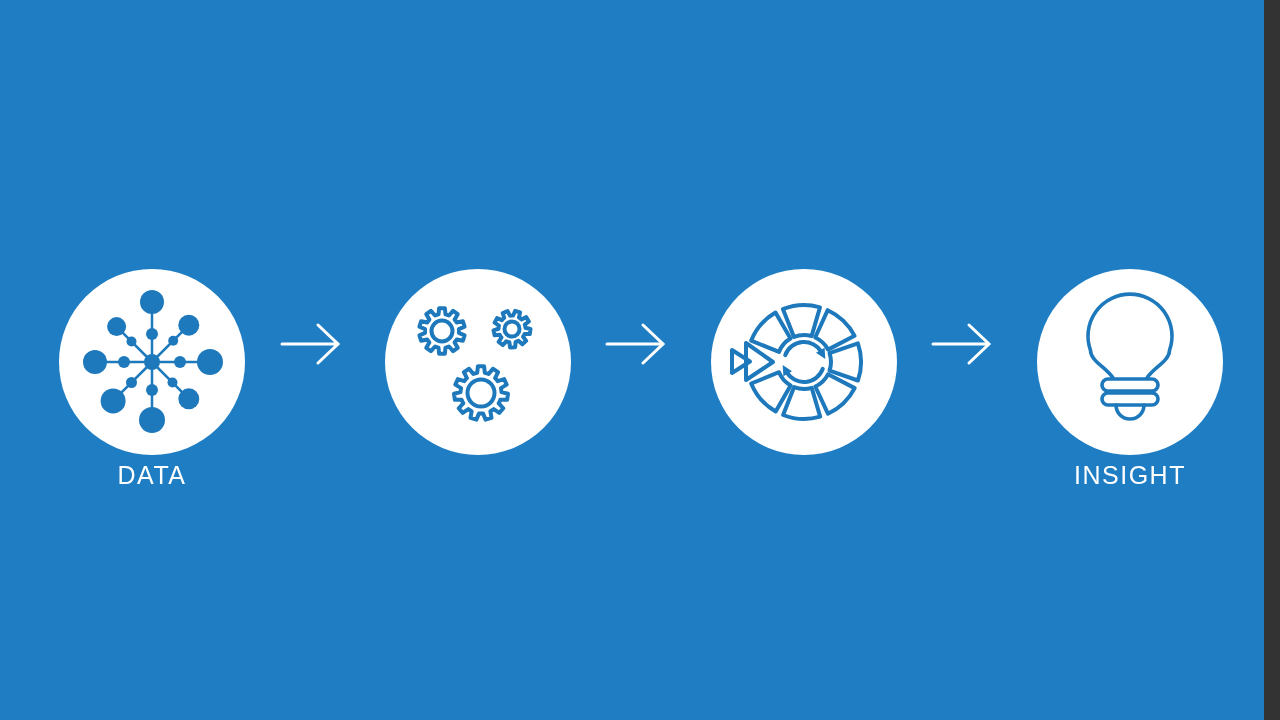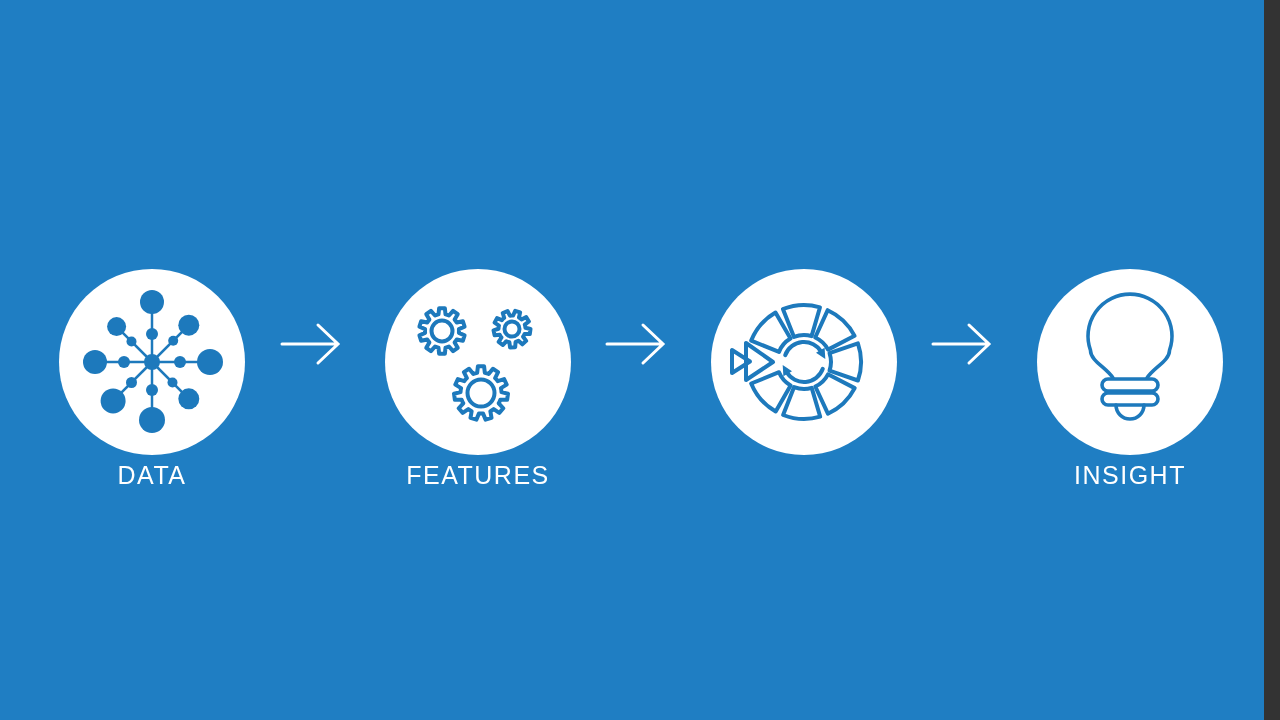--- a/index.html
+++ b/index.html
@@ -80,21 +80,20 @@
       <g class="icon-stroke" stroke-width="4">
         <path transform="translate(-36,-31)" d="M -3.50 -16.64 L -2.88 -22.82 L 2.88 -22.82 L 3.50 -16.64 A 17 17 0 0 1 6.95 -15.52 L 11.08 -20.16 L 15.74 -16.77 L 12.61 -11.40 A 17 17 0 0 1 14.74 -8.47 L 20.81 -9.79 L 22.59 -4.31 L 16.90 -1.81 A 17 17 0 0 1 16.90 1.81 L 22.59 4.31 L 20.81 9.79 L 14.74 8.47 A 17 17 0 0 1 12.61 11.40 L 15.74 16.77 L 11.08 20.16 L 6.95 15.52 A 17 17 0 0 1 3.50 16.64 L 2.88 22.82 L -2.88 22.82 L -3.50 16.64 A 17 17 0 0 1 -6.95 15.52 L -11.08 20.16 L -15.74 16.77 L -12.61 11.40 A 17 17 0 0 1 -14.74 8.47 L -20.81 9.79 L -22.59 4.31 L -16.90 1.81 A 17 17 0 0 1 -16.90 -1.81 L -22.59 -4.31 L -20.81 -9.79 L -14.74 -8.47 A 17 17 0 0 1 -12.61 -11.40 L -15.74 -16.77 L -11.08 -20.16 L -6.95 -15.52 A 17 17 0 0 1 -3.50 -16.64 Z"></path>
         <circle cx="-36" cy="-31" r="10.5"></circle>
         <path transform="translate(34,-33)" d="M 1.13 -13.45 L 3.21 -18.22 L 8.11 -16.63 L 6.99 -11.55 A 13.5 13.5 0 0 1 9.51 -9.58 L 14.17 -11.89 L 16.90 -7.52 L 12.78 -4.35 A 13.5 13.5 0 0 1 13.44 -1.22 L 18.50 -0.00 L 17.78 5.10 L 12.59 4.88 A 13.5 13.5 0 0 1 11.09 7.70 L 14.17 11.89 L 10.35 15.34 L 6.50 11.83 A 13.5 13.5 0 0 1 3.54 13.03 L 3.21 18.22 L -1.93 18.40 L -2.62 13.24 A 13.5 13.5 0 0 1 -5.66 12.25 L -9.25 16.02 L -13.31 12.85 L -10.52 8.46 A 13.5 13.5 0 0 1 -12.22 5.75 L -17.38 6.33 L -18.45 1.29 L -13.50 -0.28 A 13.5 13.5 0 0 1 -13.05 -3.45 L -17.38 -6.33 L -14.97 -10.87 L -10.16 -8.89 A 13.5 13.5 0 0 1 -7.78 -11.03 L -9.25 -16.02 L -4.48 -17.95 L -2.07 -13.34 A 13.5 13.5 0 0 1 1.13 -13.45 Z"></path>
         <circle cx="34" cy="-33" r="7.5"></circle>
         <path transform="translate(3,31)" d="M -3.84 -20.14 L -3.08 -26.82 L 3.08 -26.82 L 3.84 -20.14 A 20.5 20.5 0 0 1 7.66 -19.02 L 11.91 -24.23 L 17.09 -20.90 L 14.12 -14.86 A 20.5 20.5 0 0 1 16.72 -11.86 L 23.12 -13.94 L 25.68 -8.34 L 19.91 -4.87 A 20.5 20.5 0 0 1 20.48 -0.94 L 26.99 0.77 L 26.11 6.86 L 19.39 6.67 A 20.5 20.5 0 0 1 17.73 10.28 L 22.29 15.24 L 18.26 19.89 L 12.70 16.09 A 20.5 20.5 0 0 1 9.36 18.24 L 10.51 24.87 L 4.60 26.60 L 1.99 20.40 A 20.5 20.5 0 0 1 -1.99 20.40 L -4.60 26.60 L -10.51 24.87 L -9.36 18.24 A 20.5 20.5 0 0 1 -12.70 16.09 L -18.26 19.89 L -22.29 15.24 L -17.73 10.28 A 20.5 20.5 0 0 1 -19.39 6.67 L -26.11 6.86 L -26.99 0.77 L -20.48 -0.94 A 20.5 20.5 0 0 1 -19.91 -4.87 L -25.68 -8.34 L -23.12 -13.94 L -16.72 -11.86 A 20.5 20.5 0 0 1 -14.12 -14.86 L -17.09 -20.90 L -11.91 -24.23 L -7.66 -19.02 A 20.5 20.5 0 0 1 -3.84 -20.14 Z"></path>
         <circle cx="3" cy="31" r="13.5"></circle>
       </g>
     </svg>
   </div>
-  <div class="stage-label" style="left:315px">FEATURES</div>
 
   <svg class="flow-arrow" style="left:605px" viewBox="0 0 64 44">
     <path d="M 2 22 H 56 M 38 3 L 58 22 L 38 41"></path>
   </svg>
 
   <div class="stage-circle" style="left:711px">
     <svg viewBox="-93 -93 186 186">
       <g id="model-segs">
           <path d="M -52.8 -21.4 A 57 57 0 0 1 -28.5 -49.4 L -13.5 -23.4 A 27 27 0 0 0 -25.0 -10.1 Z"></path>
           <path d="M -21.1 -53.0 A 57 57 0 0 1 16.0 -54.7 L 7.6 -25.9 A 27 27 0 0 0 -10.0 -25.1 Z"></path>

